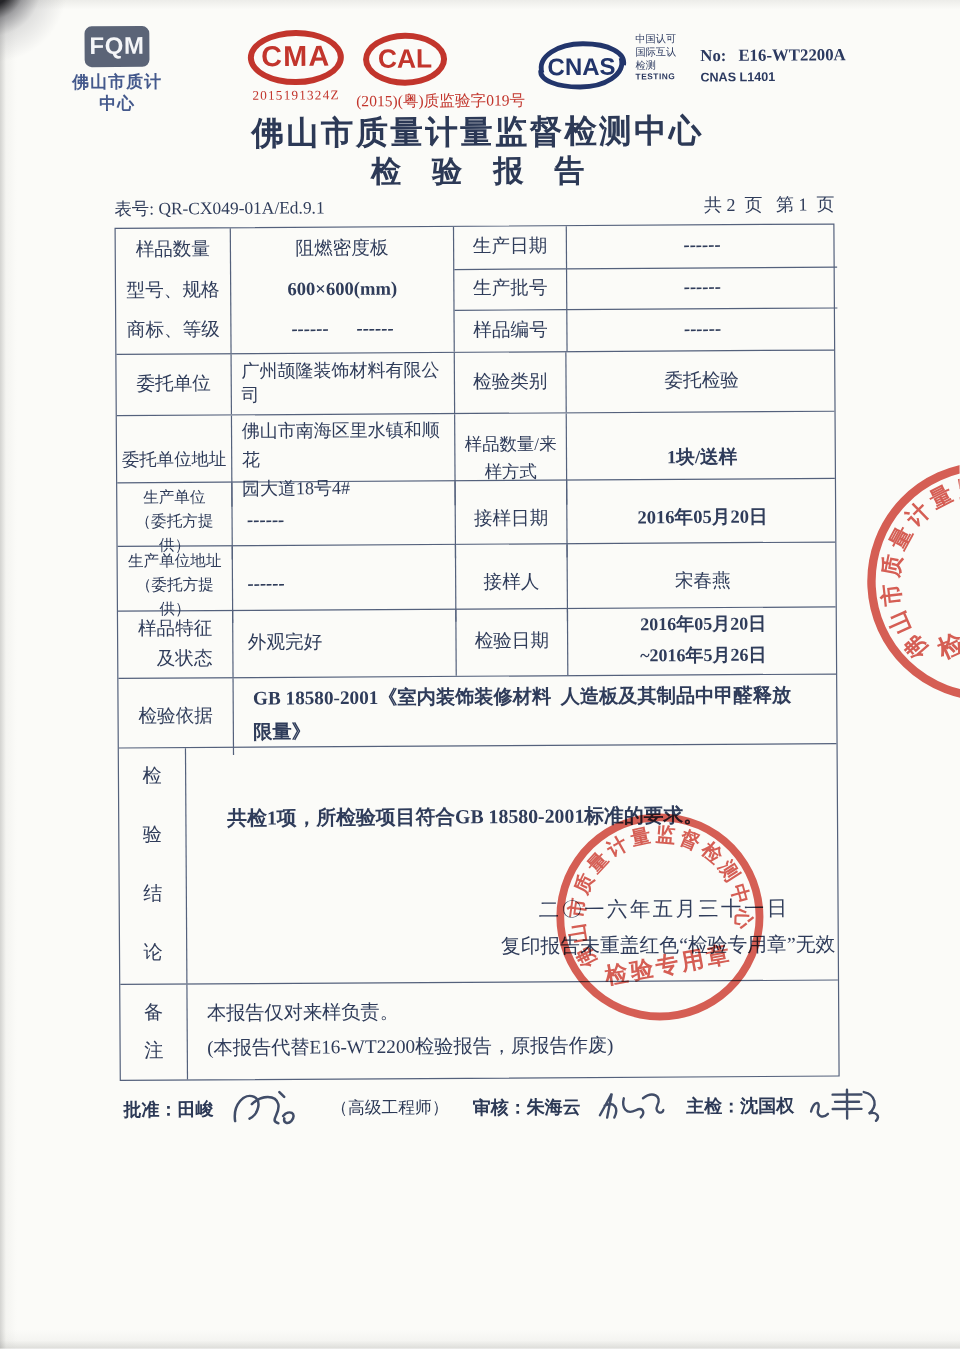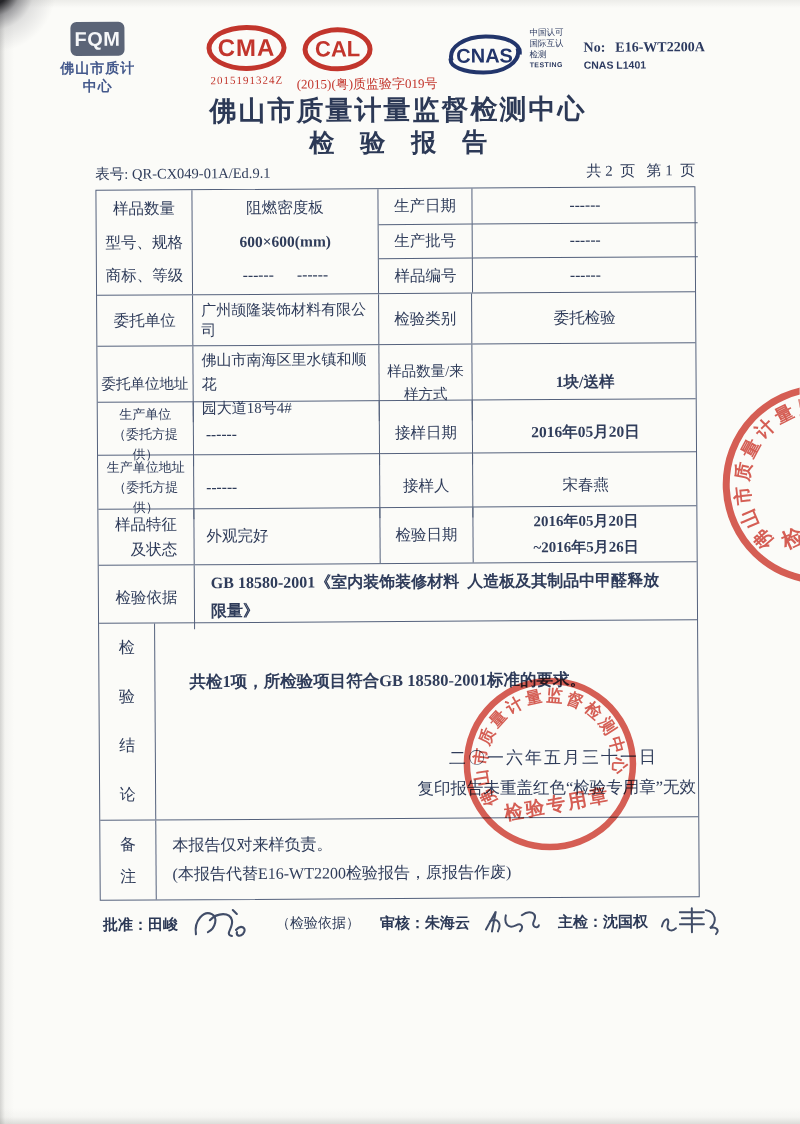--- a/index.html
+++ b/index.html
@@ -255,21 +255,21 @@
     </div>
 
     <div class="signoff">
       <span>批准：</span>
       <span>田峻</span>
       <span class="sig so-gap1">
         <svg width="72" height="40" viewBox="0 0 72 40">
           <path d="M10 30 C 8 16, 18 6, 26 10 C 32 13, 30 24, 22 28 M 24 16 C 32 8, 44 8, 46 16 C 48 24, 38 30, 46 32 M 50 26 C 55 20, 62 24, 57 30 C 54 33, 50 32, 51 28 M 47 6 L 51 10" fill="none" stroke="#2c3a58" stroke-width="2.1" stroke-linecap="round" opacity=".9"></path>
         </svg>
       </span>
-      <span class="so-title so-gap2">（检验依据）</span>
+      <span class="so-title so-gap2">（高级工程师）</span>
       <span class="so-gap3">审核：</span>
       <span>朱海云</span>
       <span class="sig so-gap1">
         <svg width="62" height="38" viewBox="0 0 62 38">
           <path d="M8 26 L 18 8 L 14 28 M 12 18 C 20 14, 24 20, 20 28 M 28 12 C 26 20, 30 26, 38 22 C 44 19, 46 24, 42 28 M 44 12 C 52 6, 60 10, 56 18 C 53 24, 60 26, 61 22" fill="none" stroke="#2c3a58" stroke-width="2" stroke-linecap="round" opacity=".9"></path>
         </svg>
       </span>
       <span class="so-gap2">主检：</span>
       <span>沈国权</span>
       <span class="sig so-gap1">

